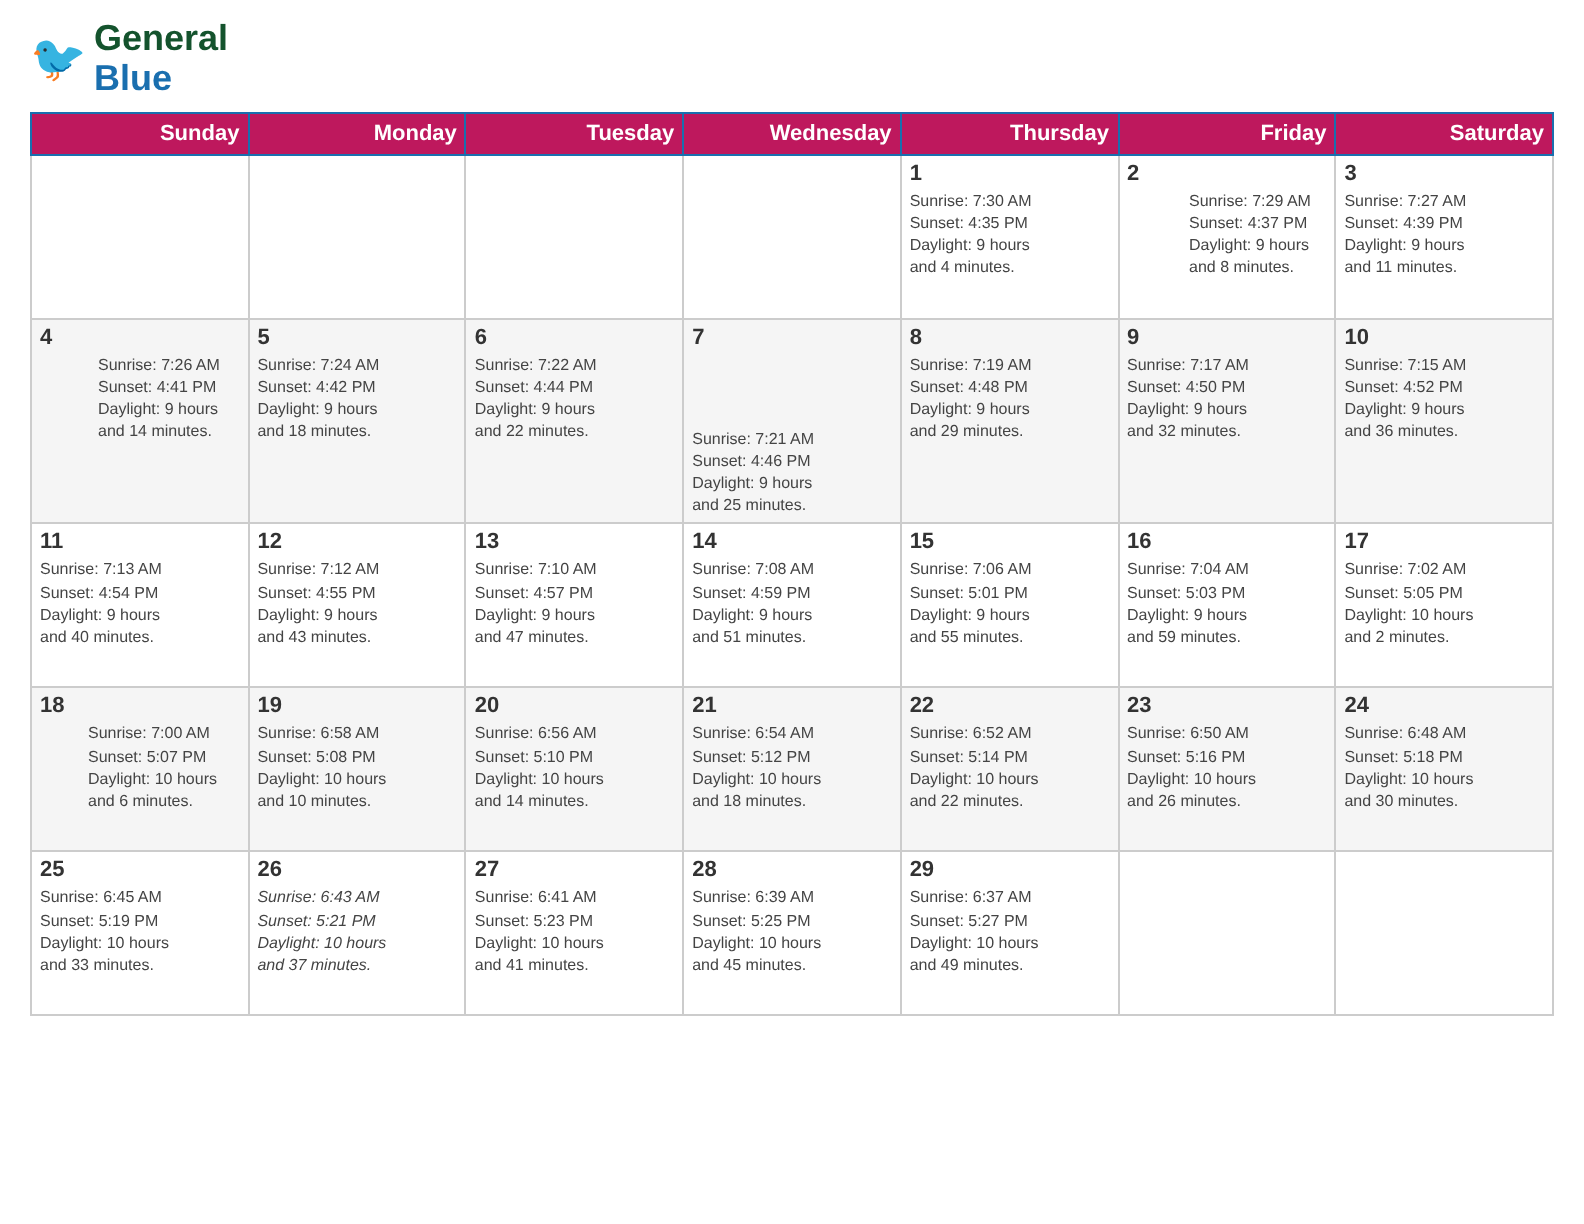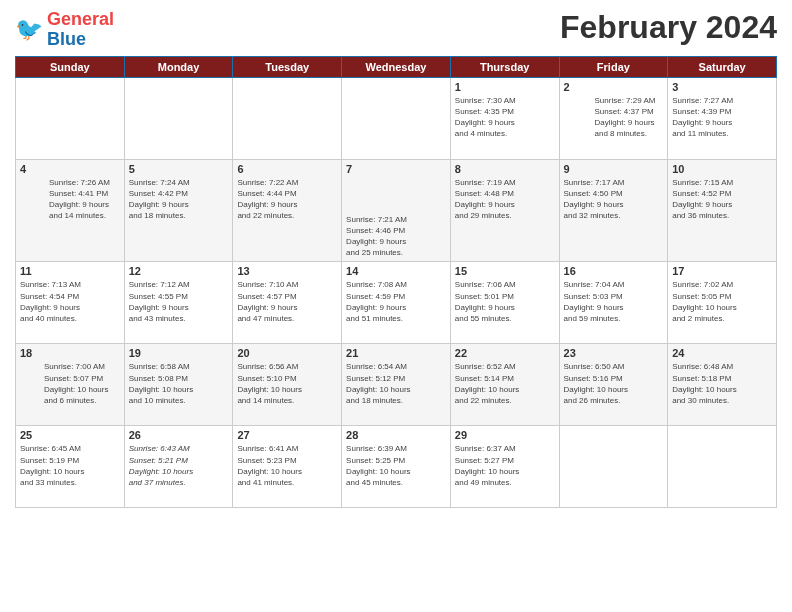--- a/index.html
+++ b/index.html
@@ -51,26 +51,26 @@
     .subtitle {
       font-size: 14px;
       color: #555;
     }
     .calendar {
       width: 100%;
       border-collapse: collapse;
       table-layout: fixed;
     }
     .calendar th {
-      background: #7f1d1d;
+      background: #be185d;
       color: #fff;
       font-size: 11px;
       font-weight: bold;
       padding: 4px 4px;
-      text-align: center;
+      text-align: right;
       border: 1px solid #1a6faf;
     }
     .calendar td {
       border: 1px solid #ccc;
       vertical-align: top;
       padding: 3px 4px;
       font-size: 8.5px;
       color: #333;
       height: 82px;
       background: #fff;
@@ -97,26 +97,25 @@
 </head>
 <body>
 
 <div class="page">
   <div class="header">
     <div class="logo">
       <svg class="logo-bird" viewBox="0 0 32 32">
         <text y="24" font-size="26">🐦</text>
       </svg>
       <div class="logo-text">
-        <span style="color:#ef4444;">General</span><br>
+        <span style="color:#14532d;">General</span><br>
         <span>Blue</span>
       </div>
     </div>
     <div class="title-block">
-      <div class="main-title">February 2024</div>
     </div>
   </div>
 
   <table class="calendar">
     <thead>
       <tr>
         <th>Sunday</th>
         <th>Monday</th>
         <th>Tuesday</th>
         <th>Wednesday</th>

